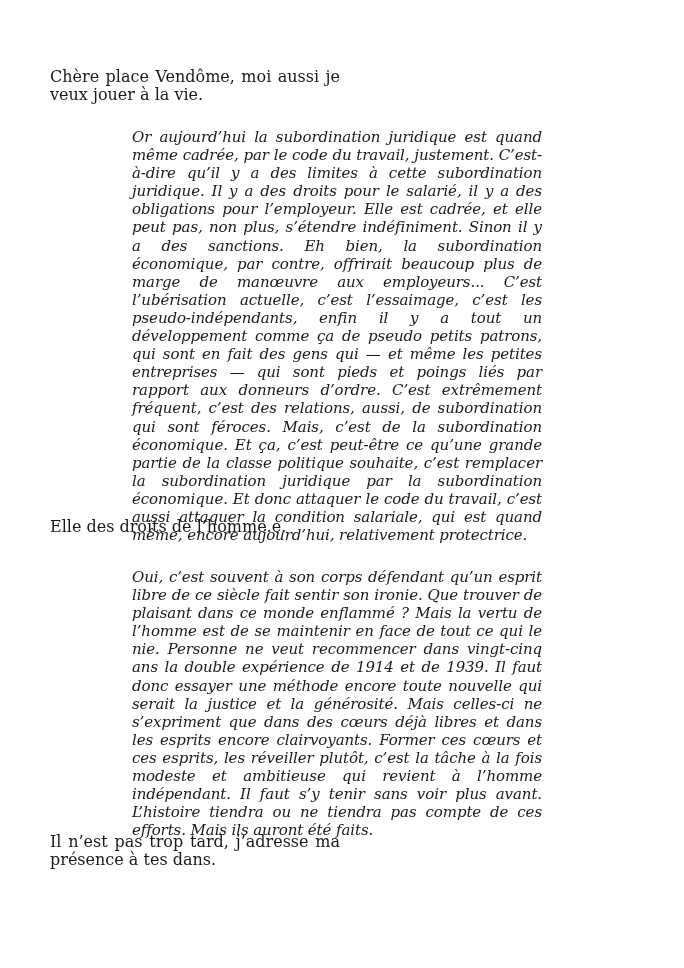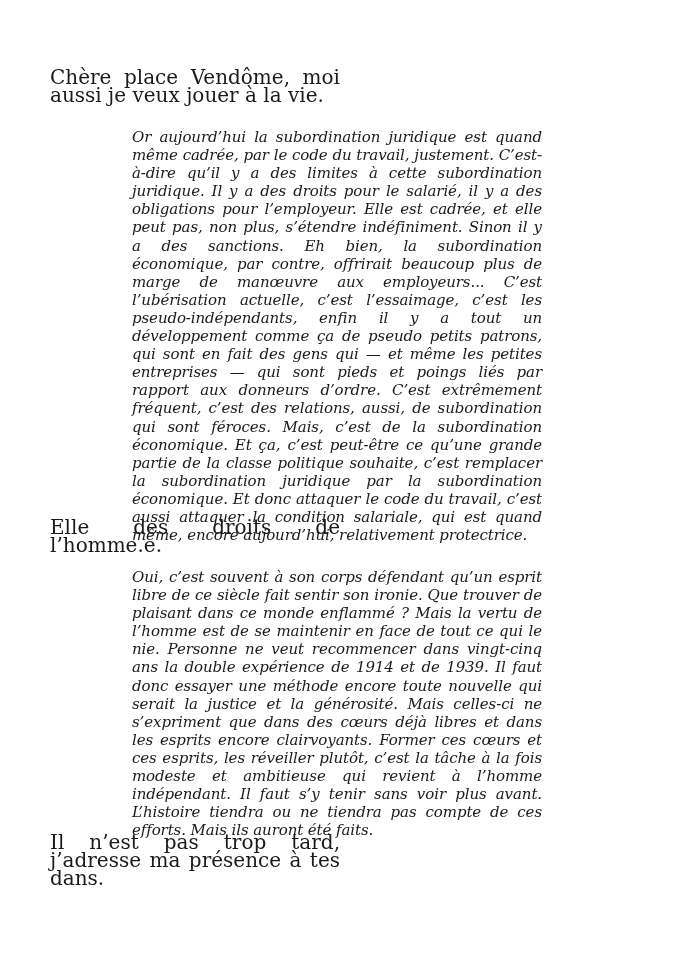--- a/index.html
+++ b/index.html
@@ -1,18 +1,18 @@
 <!DOCTYPE html>
 <html><head>
 <meta charset="utf-8">
 <style>
   html, body { margin: 0; padding: 0; background: #ffffff; }
   body { width: 684px; height: 968px; position: relative; overflow: hidden;
          font-family: "DejaVu Serif", "Liberation Serif", serif; color: #1a1a1a; }
-  .para { position: absolute; left: 50px; width: 290px; font-size: 20px; line-height: 18px;
+  .para { position: absolute; left: 50px; width: 290px; font-size: 16px; line-height: 18px;
           text-align: justify; margin: 0; }
   .quote { position: absolute; left: 132px; width: 410px; font-size: 15px; line-height: 18.1px;
            font-style: italic; text-align: justify; margin: 0; letter-spacing: -0.1px; }
   #p1 { top: 68px; }
   #q1 { top: 128px; }
   #p2 { top: 518px; }
   #q2 { top: 568px; }
   #p3 { top: 833px; }
 </style>
 </head>

